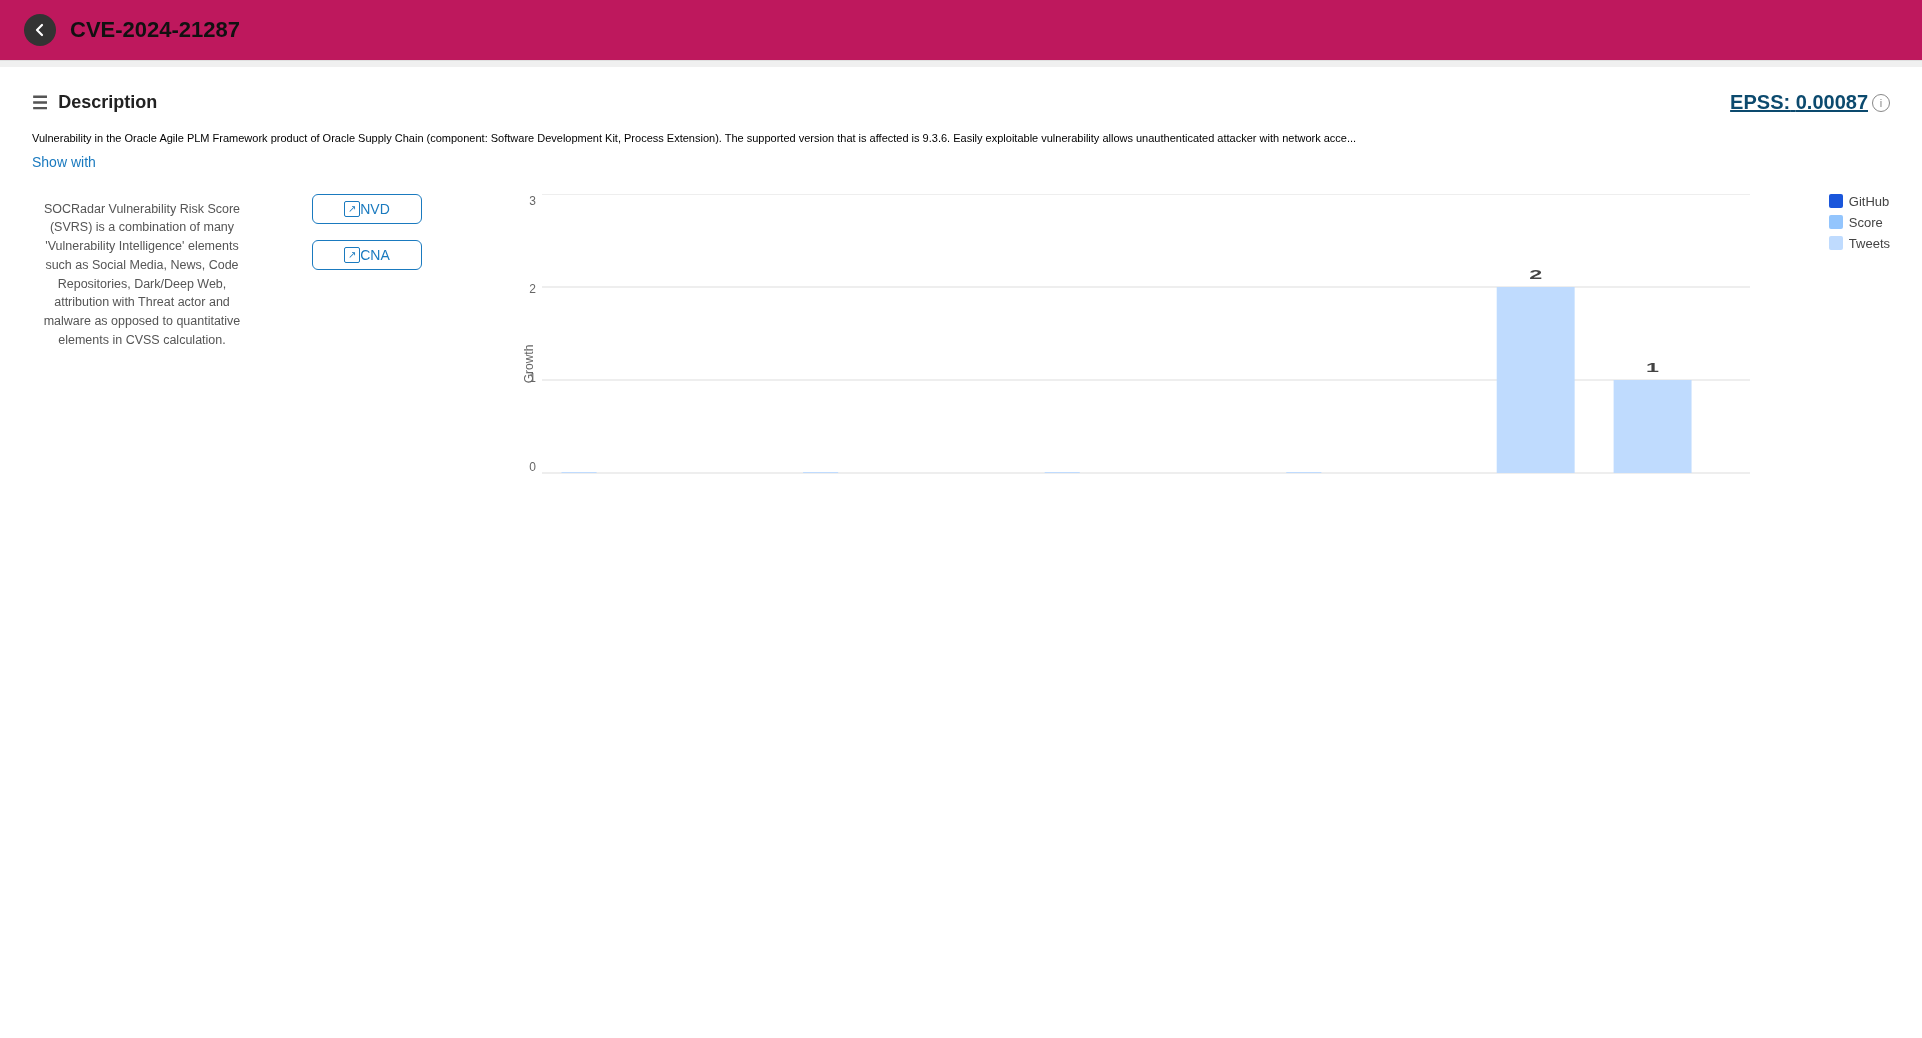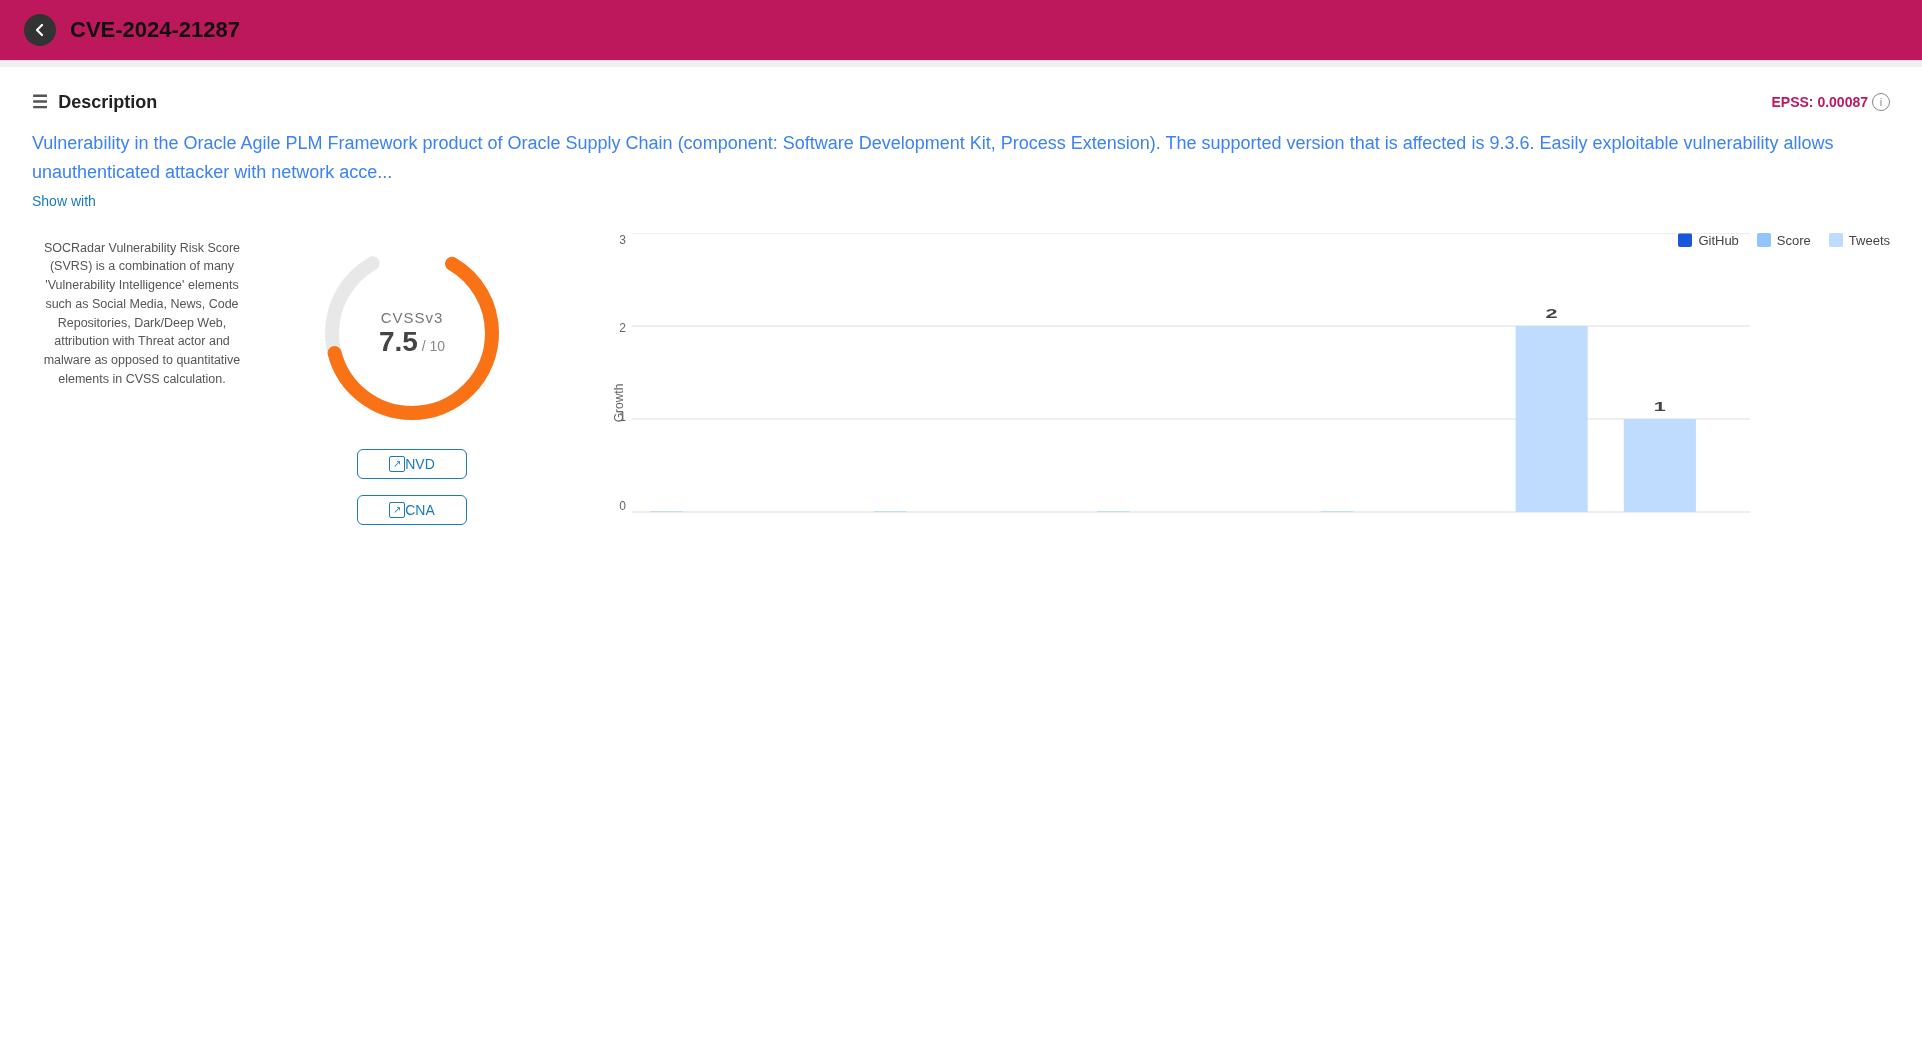--- a/index.html
+++ b/index.html
@@ -37,39 +37,39 @@
       align-items: center;
       justify-content: space-between;
       margin-bottom: 16px;
     }
     .section-title {
       display: flex; align-items: center; gap: 10px;
       font-size: 18px; font-weight: 600;
     }
     .section-icon { color: #555; font-size: 18px; }
     .epss-label {
-      font-size: 14px; color: #be185d;
+      font-size: 20px; color: #0c4a6e; text-decoration: underline;
     }
     .epss-label span { font-weight: 700; }
     .epss-info {
       display: inline-flex; align-items: center; justify-content: center;
       width: 18px; height: 18px;
       border: 1.5px solid #888;
       border-radius: 50%;
       color: #888;
       font-size: 11px;
       margin-left: 4px;
       cursor: pointer;
     }
 
     .description-text {
-      color: #3b82f6;
+      color: #000000;
       line-height: 1.6;
       margin-bottom: 6px;
-      font-size: 18px;
+      font-size: 11px;
     }
     .show-more-link {
       color: #1a7abf;
       cursor: pointer;
       font-size: 14px;
       font-weight: 500;
     }
 
     .metrics-row {
       display: flex;
@@ -152,21 +152,21 @@
       min-width: 400px;
       padding-left: 20px;
     }
     .chart-wrapper {
       position: relative;
       height: 340px;
     }
     .chart-legend {
       position: absolute;
       top: 0; right: 0;
-      display: flex; flex-direction: row; gap: 18px;
+      display: flex; flex-direction: column; gap: 6px;
     }
     .legend-item {
       display: flex; align-items: center; gap: 6px;
       font-size: 13px; color: #444;
     }
     .legend-dot {
       width: 14px; height: 14px;
       border-radius: 2px;
     }
 
@@ -250,32 +250,20 @@
   <a class="show-more-link">Show with</a>
 
   
   <div class="metrics-row">
 
     <div class="donut-container">
       <p class="svrs-desc">SOCRadar Vulnerability Risk Score (SVRS) is a combination of many 'Vulnerability Intelligence' elements such as Social Media, News, Code Repositories, Dark/Deep Web, attribution with Threat actor and malware as opposed to quantitative elements in CVSS calculation.</p>
     </div>
 
     <div class="cvss-section">
-      <div class="donut-wrap">
-        <svg viewBox="0 0 200 200">
-          <circle cx="100" cy="100" r="80" fill="none" stroke="#e8e8e8" stroke-width="14" stroke-dasharray="418.9 502.7" stroke-dashoffset="-41.9" stroke-linecap="round"></circle>
-          <circle cx="100" cy="100" r="80" fill="none" stroke="#f97316" stroke-width="14" stroke-dasharray="314.2 502.7" stroke-dashoffset="-41.9" stroke-linecap="round"></circle>
-        </svg>
-        <div class="donut-center">
-          <div class="donut-label">CVSSv3</div>
-          <div class="donut-value">
-            <span>7.5</span><span class="donut-max"> / <span>10</span></span>
-          </div>
-        </div>
-      </div>
       <button class="ext-btn">
         <span class="ext-icon"></span>
         <span>NVD</span>
       </button>
       <button class="ext-btn">
         <span class="ext-icon"></span>
         <span>CNA</span>
       </button>
     </div>
 

